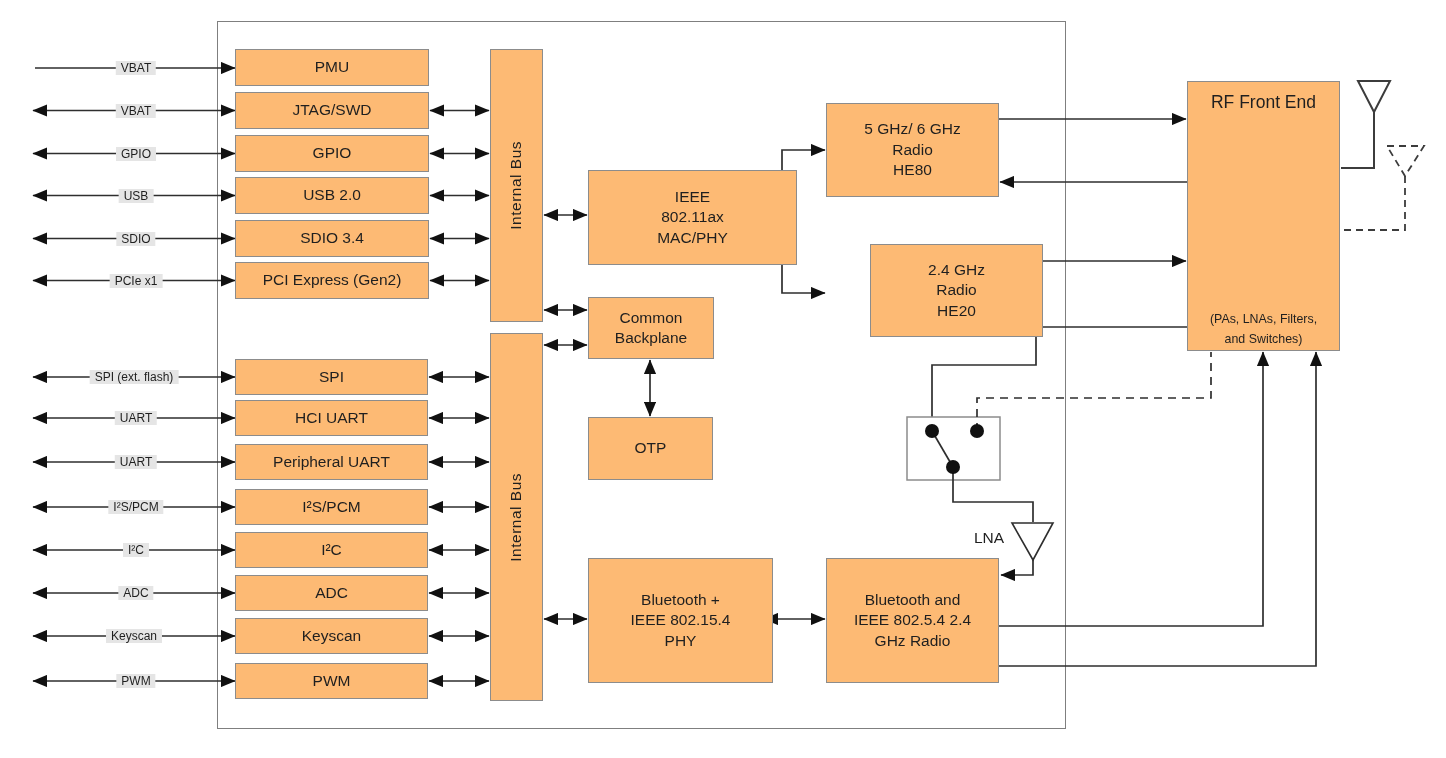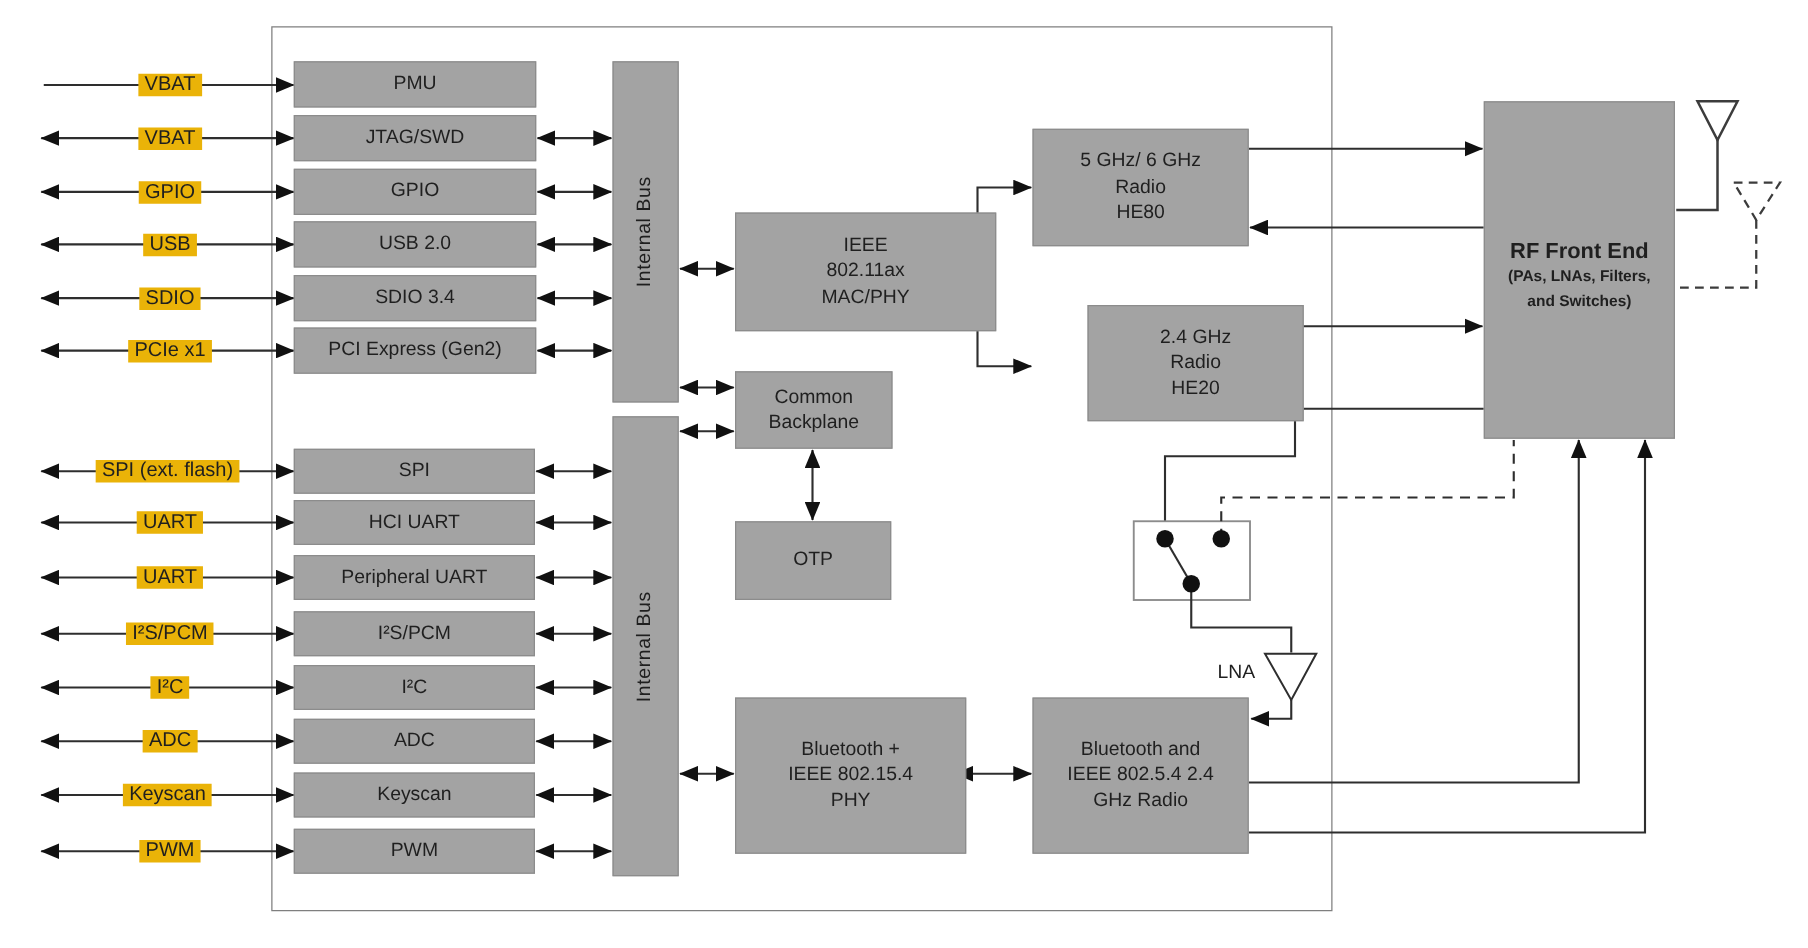--- a/index.html
+++ b/index.html
@@ -6,31 +6,31 @@
   .canvas{
     position:relative;width:1446px;height:758px;background:#fff;
     font-family:"Liberation Sans",sans-serif;color:#1f1f1f;overflow:hidden;
   }
   .outer{
     position:absolute;left:217px;top:21px;width:849px;height:708px;
     border:1.5px solid #7f7f7f;box-sizing:border-box;z-index:1;background:transparent;
   }
   svg.wires{position:absolute;left:0;top:0;z-index:2;}
   .box{
-    position:absolute;z-index:3;background:#a3a3a3;border:1.5px solid #8c8c8c;
+    position:absolute;z-index:3;background:#fdba74;border:1.5px solid #8c8c8c;
     box-sizing:border-box;display:flex;align-items:center;justify-content:center;
     text-align:center;font-size:15.5px;line-height:1.32;white-space:pre-line;
   }
   .busbox{flex-direction:column;}
   .vert{writing-mode:vertical-rl;transform:rotate(180deg);font-size:15.5px;letter-spacing:0.5px;}
   .pin{
-    position:absolute;z-index:3;background:#eab308;padding:0 5px;font-size:16px;
+    position:absolute;z-index:3;background:#e5e5e5;padding:0 5px;font-size:12px;
     transform:translate(-50%,-50%);white-space:nowrap;
   }
-  .rfbox{flex-direction:column;justify-content:center;padding-top:9px;font-weight:bold;}
+  .rfbox{flex-direction:column;justify-content:space-between;padding-top:9px;}
   .rf-title{font-size:17.5px;}
   .rf-sub{font-size:12.4px;line-height:1.6;white-space:pre-line;}
   .lna-label{
     position:absolute;z-index:3;font-size:15.5px;transform:translate(-50%,-50%);
     white-space:nowrap;background:transparent;
   }
 </style>
 </head>
 <body>
 

